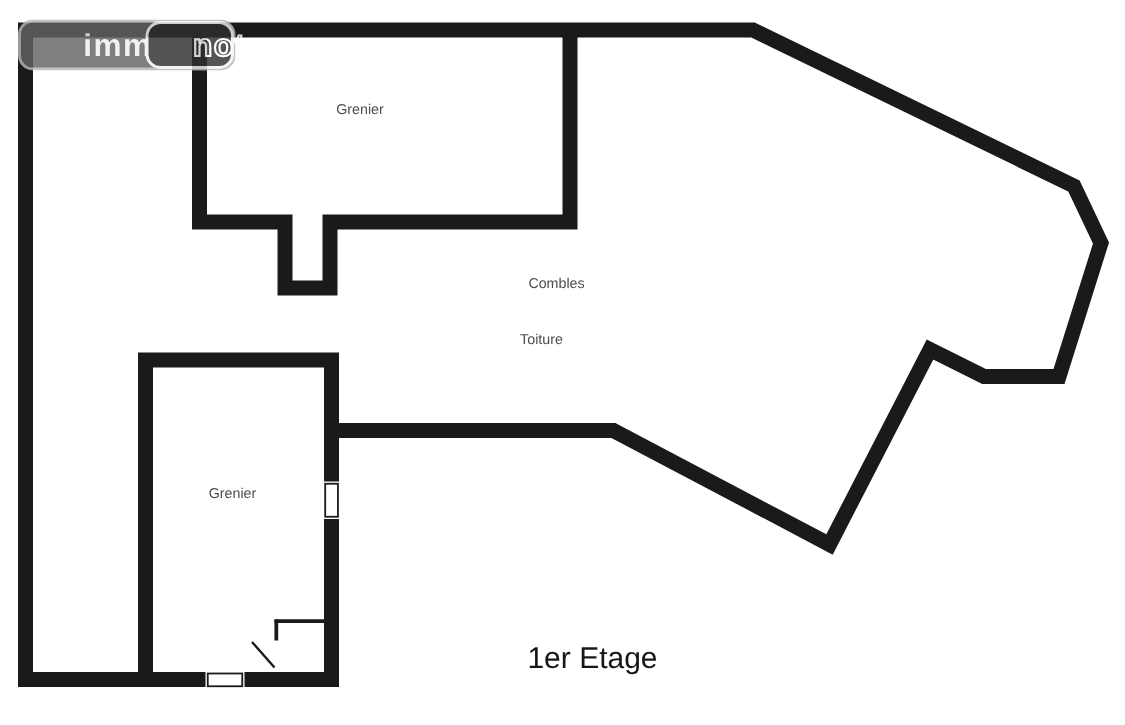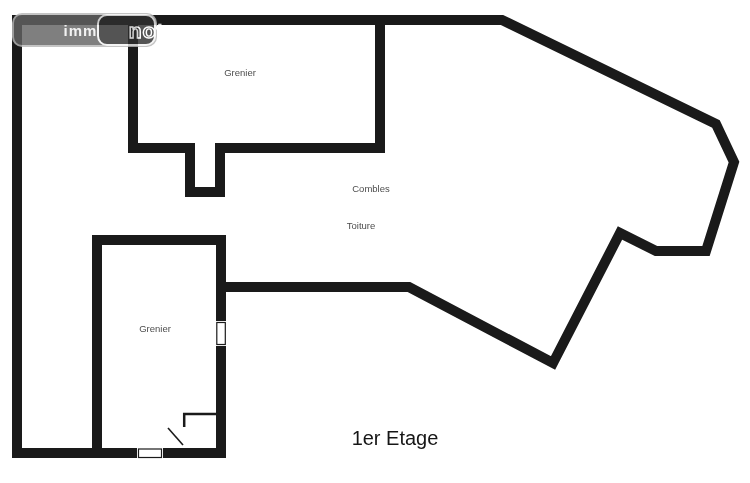--- a/index.html
+++ b/index.html
@@ -38,21 +38,21 @@
     position:absolute;left:12px;top:13px;
     width:145px;height:34px;box-sizing:border-box;
     background:var(--logo-left-bg);opacity:0.82;
     border:2px solid rgba(255,255,255,0.55);
     border-radius:10px;
     display:flex;align-items:center;
   }
   .logo-immo{
     flex:1;text-align:center;
     color:var(--logo-text);
-    font-weight:bold;font-size:15px;line-height:1;
+    font-weight:bold;font-size:21px;line-height:1;
     letter-spacing:1px;padding-left:2px;
   }
   .logo-not-box{
     position:absolute;right:-1px;top:-1px;bottom:-1px;
     width:59px;box-sizing:border-box;
     background:var(--logo-right-bg);
     border:2px solid #f2f2f2;border-radius:10px;
     display:flex;align-items:center;justify-content:center;padding-left:40px;
   }
   .logo-not{

